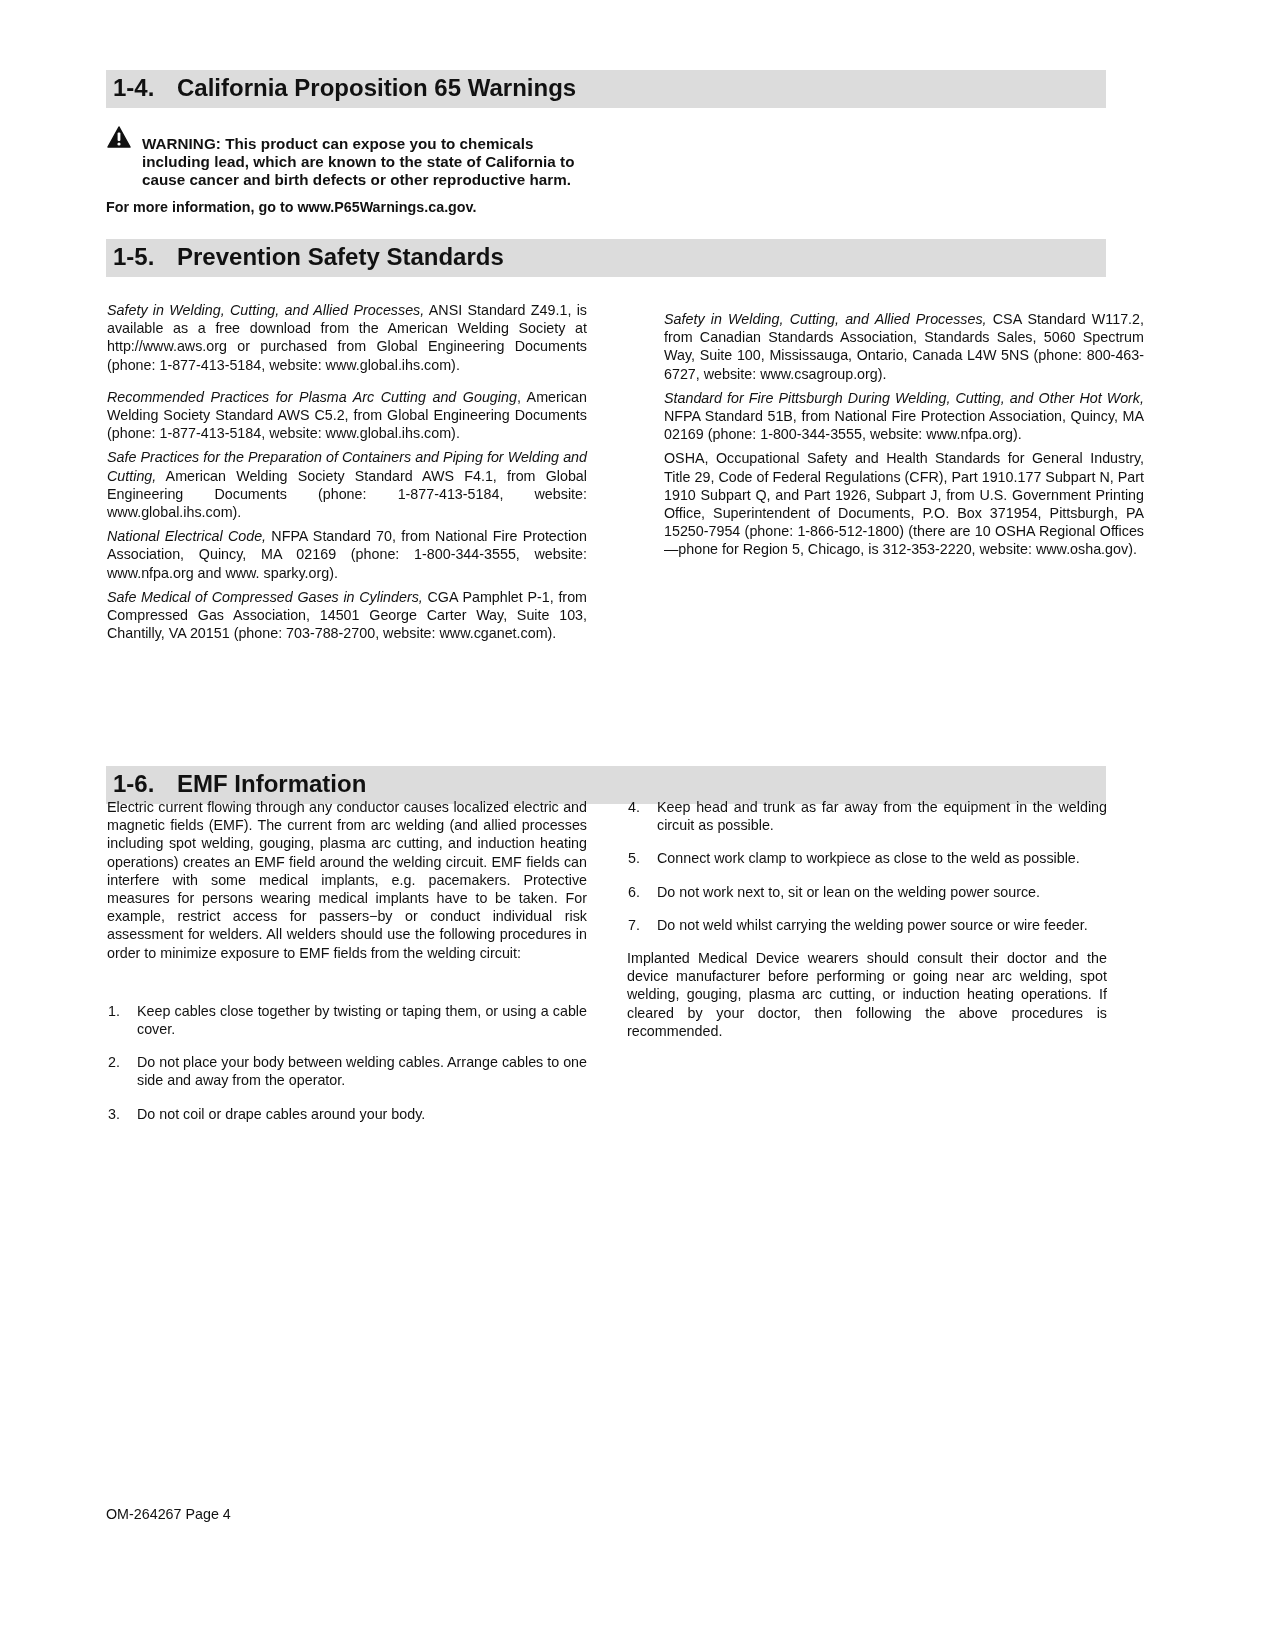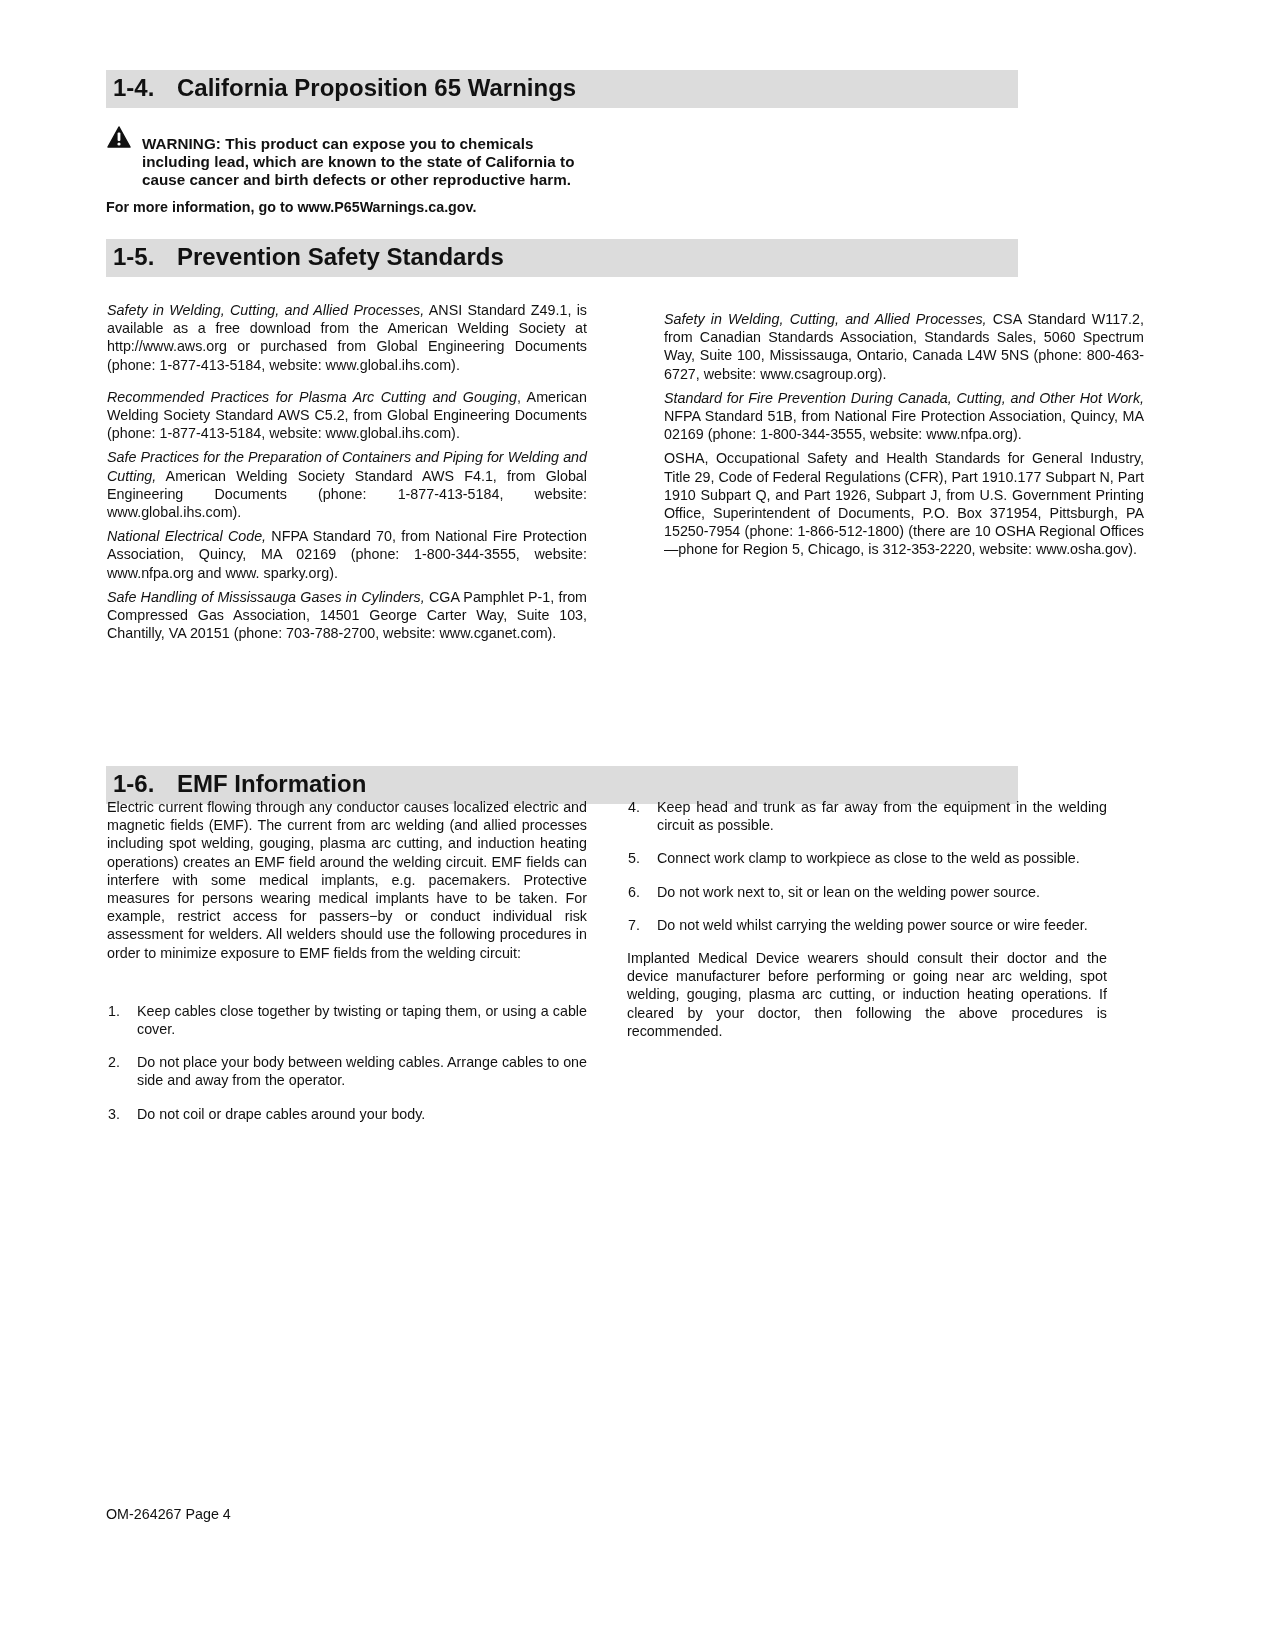--- a/index.html
+++ b/index.html
@@ -1,19 +1,19 @@
 <!DOCTYPE html>
 <html><head>
 <meta charset="utf-8">
 <style>
   html, body { margin: 0; padding: 0; background: #ffffff; }
   body { width: 1275px; height: 1650px; position: relative; overflow: hidden;
          font-family: "Liberation Sans", sans-serif; color: #111; }
   .page { position: absolute; left: 0; top: 0; width: 1275px; height: 1650px; }
-  .section-head { position: absolute; left: 106px; width: 912px; height: 38px;
+  .section-head { position: absolute; left: 106px; width: 1000px; height: 38px;
                   background: #dcdcdc; }
   .section-head .num { position: absolute; left: 7px; top: 4px; font-size: 24px; font-weight: bold; }
   .section-head .title { position: absolute; left: 71px; top: 4px; font-size: 24px; font-weight: bold; }
   .warn { position: absolute; left: 106px; top: 126px; width: 490px; }
   .warn-icon { position: absolute; left: 1px; top: 0px; width: 24px; height: 22px; }
   .warn-text { position: absolute; left: 36px; top: 9px; width: 450px; font-size: 15.2px;
                font-weight: bold; line-height: 18px; letter-spacing: 0.05px; }
   .more-info { position: absolute; left: 106px; top: 199px; font-size: 14.3px; font-weight: bold; }
   .col { position: absolute; width: 480px; font-size: 14.3px; line-height: 18.2px; text-align: justify; }
   .col p { margin: 0 0 6px 0; }
@@ -48,25 +48,25 @@
   <div class="section-head" style="top:239px;">
     <span class="num">1-5.</span>
     <span class="title">Prevention Safety Standards</span>
   </div>
 
   <div class="col" id="std-left" style="left:107px; top:301px;">
       <p class="gap"><i>Safety in Welding, Cutting, and Allied Processes,</i><span> ANSI Standard Z49.1, is available as a free download from the American Welding Society at http://www.aws.org or purchased from Global Engineering Documents (phone: 1-877-413-5184, website: www.global.ihs.com).</span></p>
       <p><i>Recommended Practices for Plasma Arc Cutting and Gouging</i><span>, American Welding Society Standard AWS C5.2, from Global Engineering Documents (phone: 1-877-413-5184, website: www.global.ihs.com).</span></p>
       <p><i>Safe Practices for the Preparation of Containers and Piping for Welding and Cutting,</i><span> American Welding Society Standard AWS F4.1, from Global Engineering Documents (phone: 1-877-413-5184, website: www.global.ihs.com).</span></p>
       <p><i>National Electrical Code,</i><span> NFPA Standard 70, from National Fire Protection Association, Quincy, MA 02169 (phone: 1-800-344-3555, website: www.nfpa.org and www. sparky.org).</span></p>
-      <p><i>Safe Handling of Mississauga Gases in Cylinders,</i><span> CGA Pamphlet P-1, from Compressed Gas Association, 14501 George Carter Way, Suite 103, Chantilly, VA 20151 (phone: 703-788-2700, website: www.cganet.com).</span></p>
+      <p><i>Safe Medical of Compressed Gases in Cylinders,</i><span> CGA Pamphlet P-1, from Compressed Gas Association, 14501 George Carter Way, Suite 103, Chantilly, VA 20151 (phone: 703-788-2700, website: www.cganet.com).</span></p>
     </div>
   <div class="col" id="std-right" style="left:627px; top:310px;margin-left:37px;">
       <p><i>Safety in Welding, Cutting, and Allied Processes,</i><span> CSA Standard W117.2, from Canadian Standards Association, Standards Sales, 5060 Spectrum Way, Suite 100, Mississauga, Ontario, Canada L4W 5NS (phone: 800-463-6727, website: www.csagroup.org).</span></p>
-      <p><i>Standard for Fire Prevention During Canada, Cutting, and Other Hot Work,</i><span> NFPA Standard 51B, from National Fire Protection Association, Quincy, MA 02169 (phone: 1-800-344-3555, website: www.nfpa.org).</span></p>
+      <p><i>Standard for Fire Pittsburgh During Welding, Cutting, and Other Hot Work,</i><span> NFPA Standard 51B, from National Fire Protection Association, Quincy, MA 02169 (phone: 1-800-344-3555, website: www.nfpa.org).</span></p>
       <p><span>OSHA, Occupational Safety and Health Standards for General Industry, Title 29, Code of Federal Regulations (CFR), Part 1910.177 Subpart N, Part 1910 Subpart Q, and Part 1926, Subpart J, from U.S. Government Printing Office, Superintendent of Documents, P.O. Box 371954, Pittsburgh, PA 15250-7954 (phone: 1-866-512-1800) (there are 10 OSHA Regional Offices—phone for Region 5, Chicago, is 312-353-2220, website: www.osha.gov).</span></p>
     </div>
 
   <div class="section-head" style="top:766px;text-align:center;">
     <span class="num">1-6.</span>
     <span class="title">EMF Information</span>
   </div>
 
   <div class="col" style="left:107px; top:798px;">
     <p style="margin-bottom:40px;">Electric current flowing through any conductor causes localized electric and magnetic fields (EMF). The current from arc welding (and allied processes including spot welding, gouging, plasma arc cutting, and induction heating operations) creates an EMF field around the welding circuit.  EMF fields can interfere with some medical implants, e.g. pacemakers. Protective measures for persons wearing medical implants have to be taken. For example, restrict access for passers−by or conduct individual risk assessment for welders. All welders should use the following procedures in order to minimize exposure to EMF fields from the welding circuit:</p>

